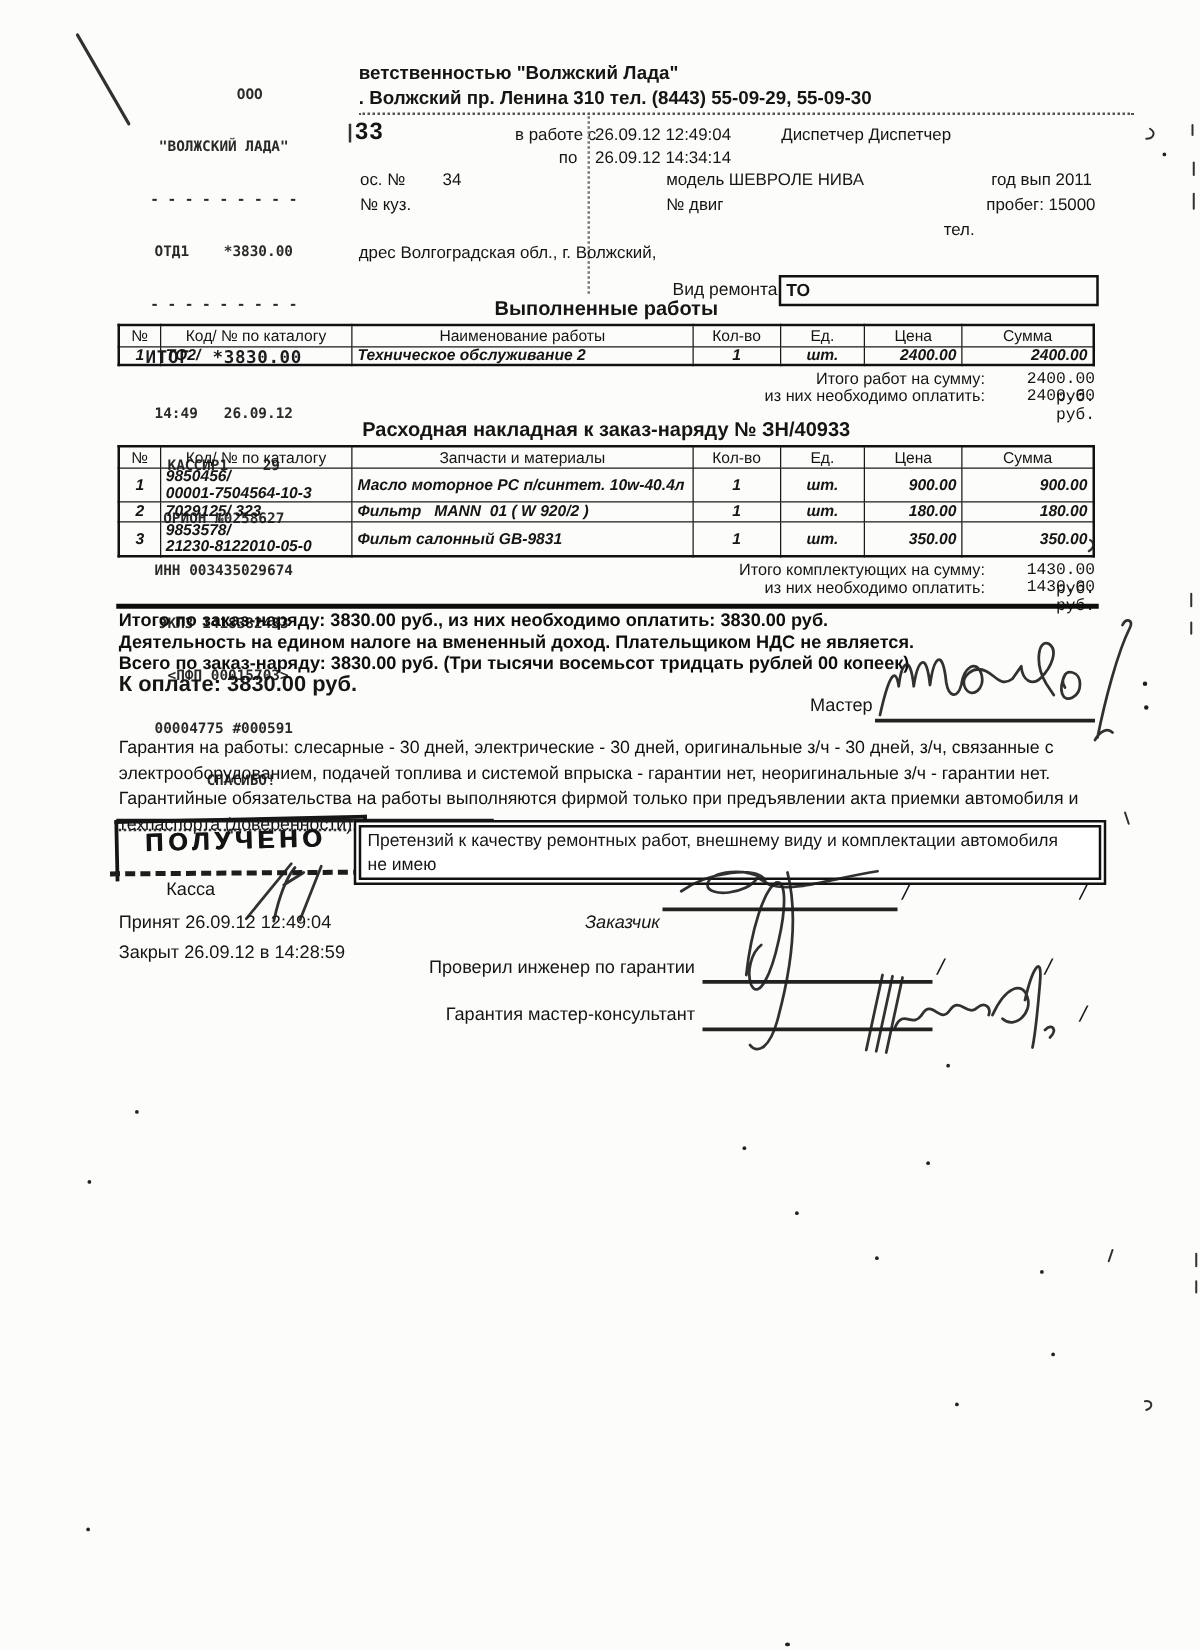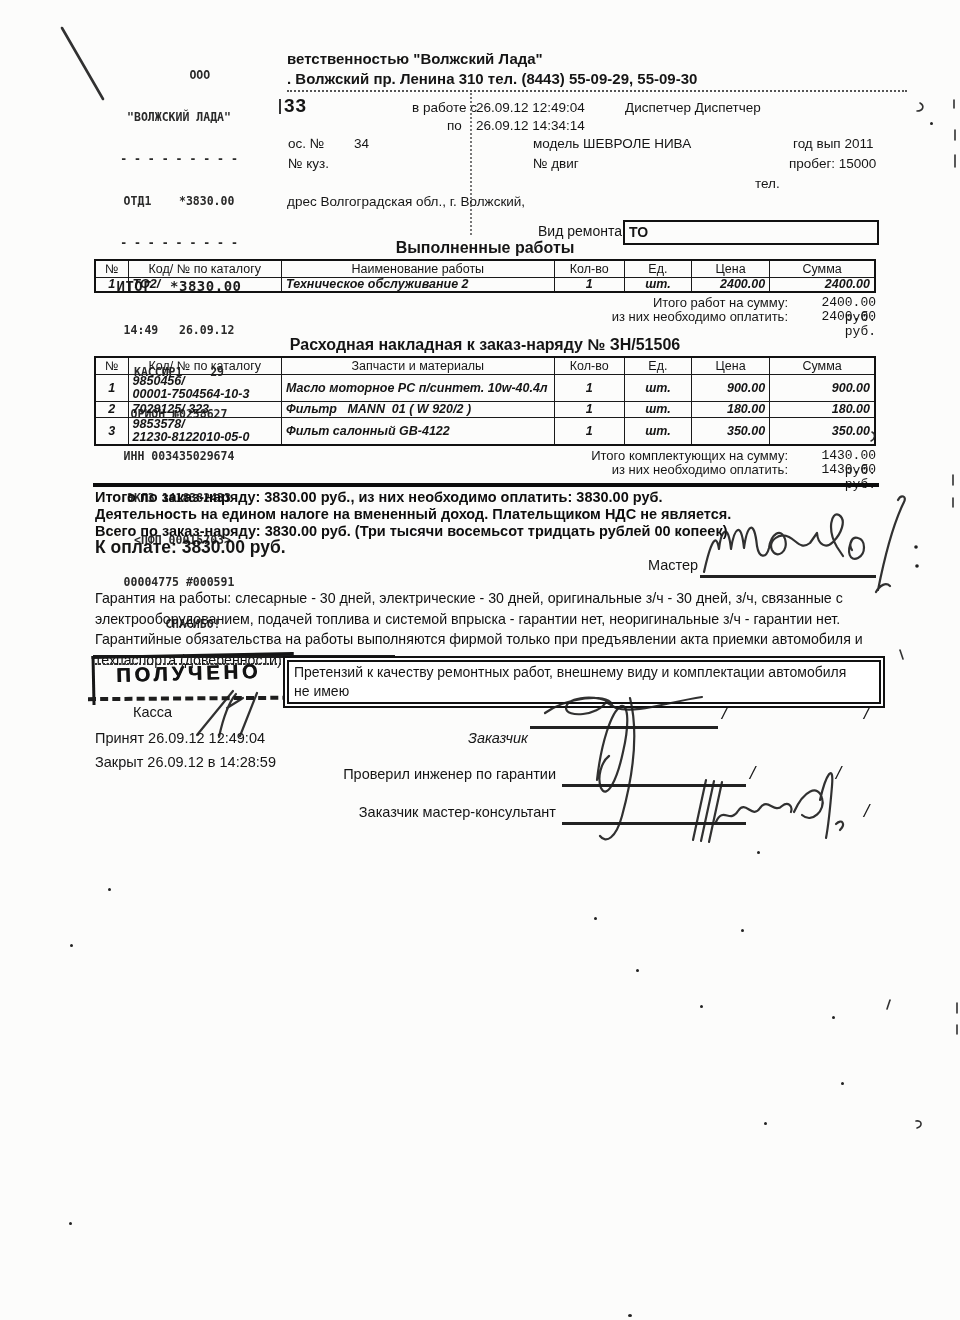--- a/index.html
+++ b/index.html
@@ -142,21 +142,21 @@
     <td class="rt">2400.00</td>
     <td class="rt">2400.00</td>
   </tr>
 </tbody>
   </table>
 <div class="abs tot-lbl" style="left:398px;top:295px;">Итого работ на сумму:</div>
 <div class="abs tot-val" style="left:788px;top:295px;">2400.00 руб.</div>
 <div class="abs tot-lbl" style="left:398px;top:309px;">из них необходимо оплатить:</div>
 <div class="abs tot-val" style="left:788px;top:309px;">2400.00 руб.</div>
 
-<div class="abs sec-title" style="top:336px;">Расходная накладная к заказ-наряду № ЗН/51506</div>
+<div class="abs sec-title" style="top:336px;">Расходная накладная к заказ-наряду № ЗН/40933</div>
 <table class="doc" style="top:356px;border:2px solid #111;">
   <colgroup>
       <col style="width:33px">
       <col style="width:153px">
       <col style="width:272px">
       <col style="width:70px">
       <col style="width:67px">
       <col style="width:78px">
       <col style="width:105px">
     </colgroup>
@@ -186,21 +186,21 @@
     <td>Фильтр   MANN  01 ( W 920/2 )</td>
     <td class="ctr">1</td>
     <td class="ctr">шт.</td>
     <td class="rt">180.00</td>
     <td class="rt">180.00</td>
   </tr>
   <tr class="row" style="height:27px;">
     <td class="ctr">3</td>
     <td>9853578/
 21230-8122010-05-0</td>
-    <td>Фильт салонный GB-4122</td>
+    <td>Фильт салонный GB-9831</td>
     <td class="ctr">1</td>
     <td class="ctr">шт.</td>
     <td class="rt">350.00</td>
     <td class="rt">350.00</td>
   </tr>
 </tbody>
   </table>
 <div class="abs tot-lbl" style="left:398px;top:448px;">Итого комплектующих на сумму:</div>
 <div class="abs tot-val" style="left:788px;top:448px;">1430.00 руб.</div>
 <div class="abs tot-lbl" style="left:398px;top:462px;">из них необходимо оплатить:</div>
@@ -231,21 +231,21 @@
 <div class="abs slash" style="left:864px;top:703px;">/</div>
 
 <div class="abs f-lbl" style="left:95px;top:730px;">Принят 26.09.12 12:49:04</div>
 <div class="abs f-lbl" style="left:95px;top:754px;">Закрыт 26.09.12 в 14:28:59</div>
 
 <div class="abs f-lbl" style="left:300px;top:766px;width:256px;text-align:right;">Проверил инженер по гарантии</div>
 <div class="abs sigline" style="left:562px;top:784px;width:184px;"></div>
 <div class="abs slash" style="left:750px;top:763px;">/</div>
 <div class="abs slash" style="left:836px;top:763px;">/</div>
 
-<div class="abs f-lbl" style="left:300px;top:804px;width:256px;text-align:right;">Заказчик мастер-консультант</div>
+<div class="abs f-lbl" style="left:300px;top:804px;width:256px;text-align:right;">Гарантия мастер-консультант</div>
 <div class="abs sigline" style="left:562px;top:822px;width:184px;"></div>
 <div class="abs slash" style="left:864px;top:801px;">/</div>
 
 <svg class="ink" width="960" height="1320" viewBox="0 0 960 1320">
 
   <path d="M62,28 L103,99" style="stroke-width:2.6"></path>
 
   <path d="M704,572 C710,545 716,530 719,549 C721,531 728,521 731,549 C734,529 741,519 744,548 C747,526 754,517 757,546 C759,558 766,559 769,548 C771,534 781,527 785,539 C789,551 777,560 772,550 C768,541 779,532 789,537 C797,541 801,550 810,543 L817,533 C818,545 826,549 833,542 C841,534 847,520 839,515 C831,511 827,530 837,547 L843,556"></path>
   <path d="M852,540 C846,552 850,562 858,558 C866,554 866,540 858,538 C852,536 848,544 852,550"></path>
   <path d="M878,590 C884,560 894,522 904,502 C907,496 901,494 898,500 M876,592 C880,585 886,582 890,586"></path>

